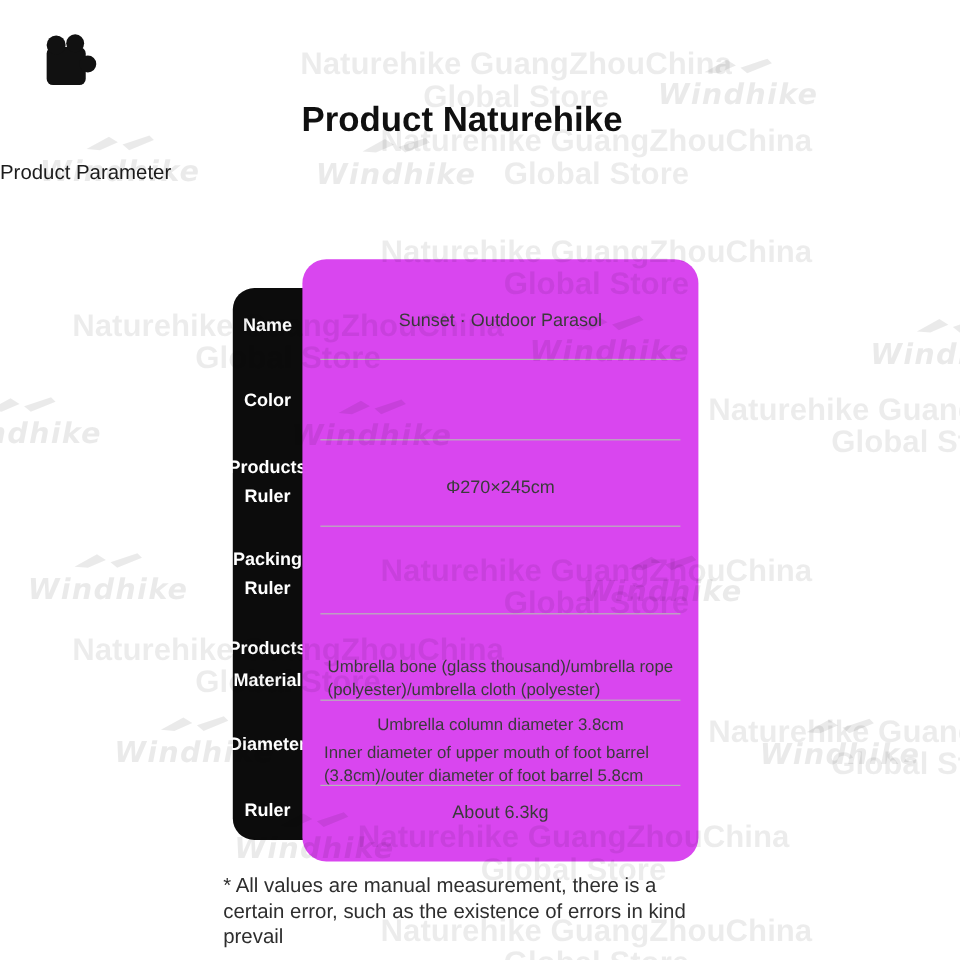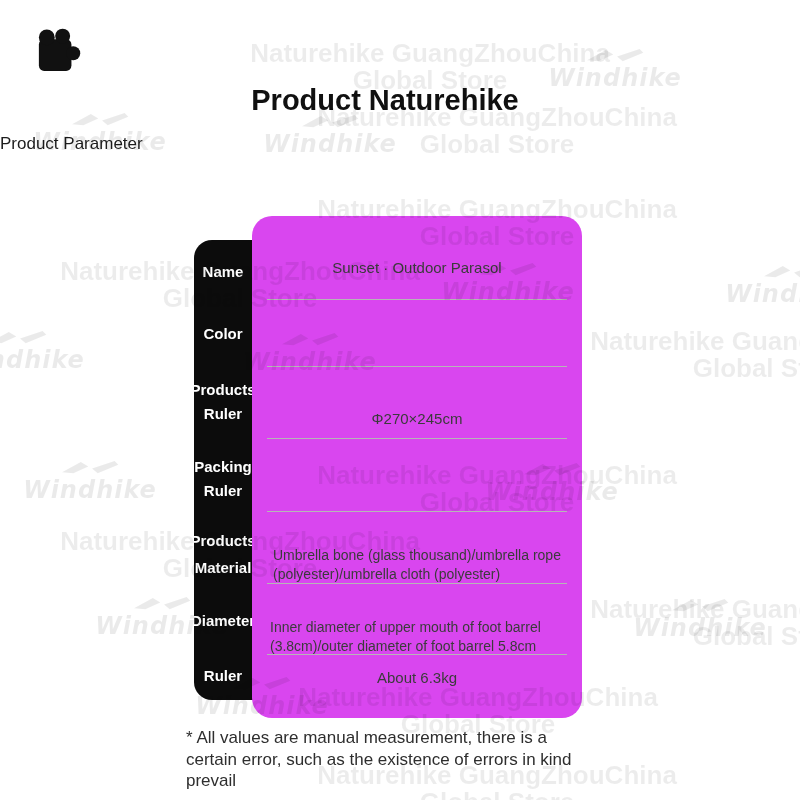--- a/index.html
+++ b/index.html
@@ -45,21 +45,21 @@
   }
   .val{
     position:absolute;left:0;width:100%;text-align:center;
     font-size:15px;color:#3b3b3b;line-height:22px;
   }
   .val.small{font-size:14px;line-height:19px;}
   .val.para{left:50%;transform:translateX(-50%);text-align:left;}
   .divider{position:absolute;left:15px;width:300px;height:1px;background:#b6b6b6;}
   .v-name{top:41px;} .d1{top:83px;}
   .v-color{top:109px;} .d2{top:150px;}
-  .v-pruler{top:180px;margin-top:12px;} .d3{top:222px;}
+  .v-pruler{top:180px;} .d3{top:222px;}
   .v-packing{top:251px;} .d4{top:295px;}
   .v-mat1{top:305px;}
   .v-mat2{top:330px;width:288px;}
   .d5{top:367px;}
   .v-dia1{top:378px;}
   .v-dia2{top:402px;width:294px;}
   .d6{top:438px;}
   .v-weight{top:451px;}
   
   .footnote{
@@ -107,20 +107,21 @@
 
   <div class="panel">
     <div class="val v-name">Sunset · Outdoor Parasol</div>
     <div class="divider d1"></div>
     <div class="divider d2"></div>
     <div class="val v-pruler">Φ270×245cm</div>
     <div class="divider d3"></div>
     <div class="divider d4"></div>
     <div class="val small para v-mat2">Umbrella bone (glass thousand)/umbrella rope (polyester)/umbrella cloth (polyester)</div>
     <div class="divider d5"></div>
+    <div class="val small v-dia1">Umbrella column diameter 3.8cm</div>
     <div class="val small para v-dia2">Inner diameter of upper mouth of foot barrel (3.8cm)/outer diameter of foot barrel 5.8cm</div>
     <div class="divider d6"></div>
     <div class="val v-weight">About 6.3kg</div>
   </div>
 </div>
 
 <div class="footnote">* All values are manual measurement, there is a certain error, such as the existence of errors in kind prevail</div>
 
 <div class="wm-layer" aria-hidden="true">
     <div class="wm wm-nh" style="left: 497px; top: 104px;">

